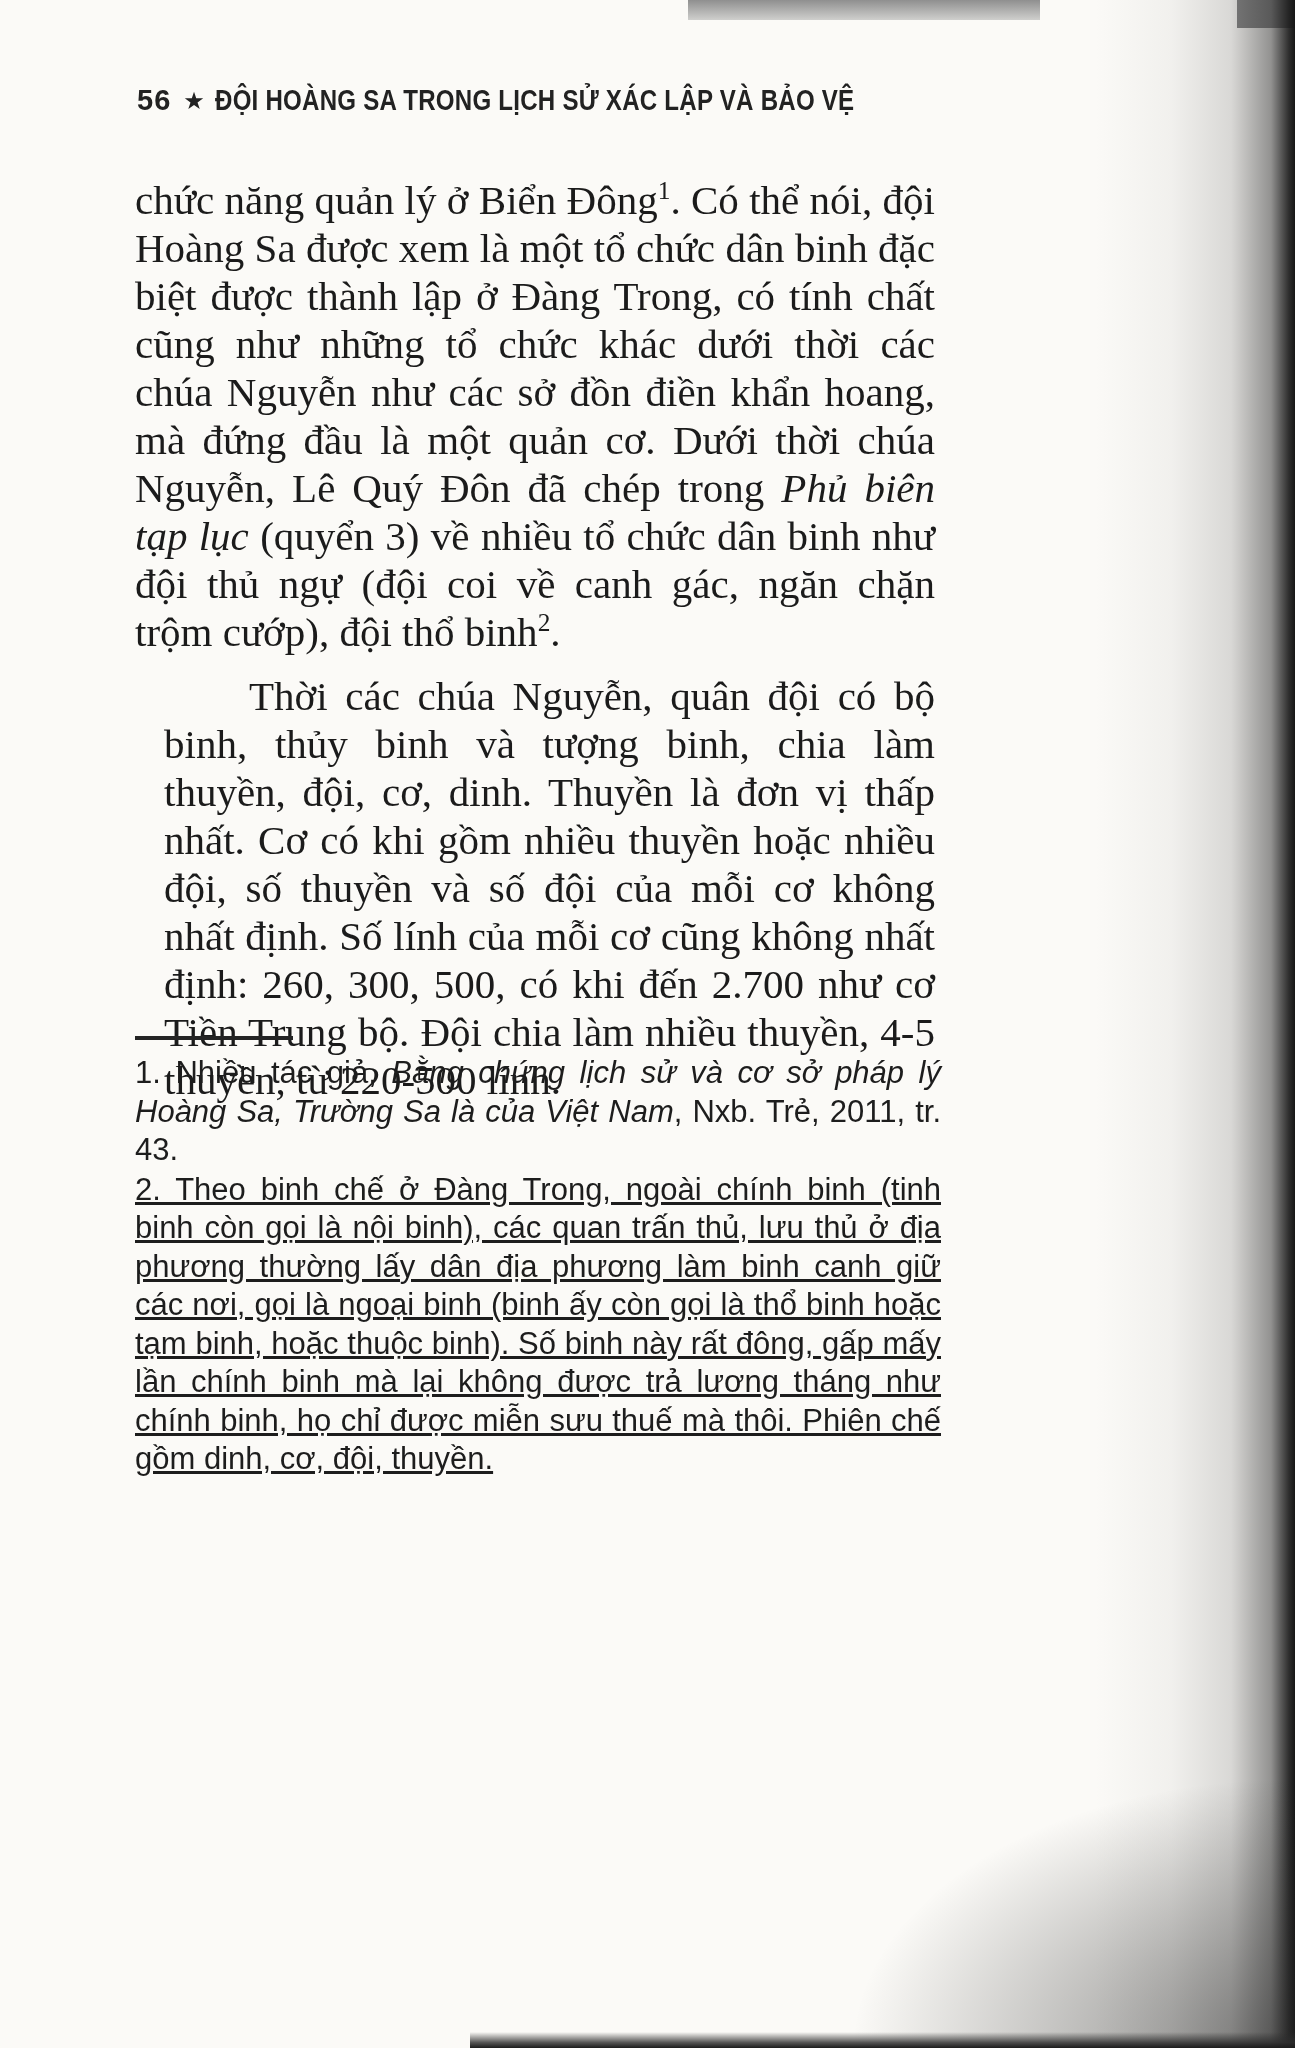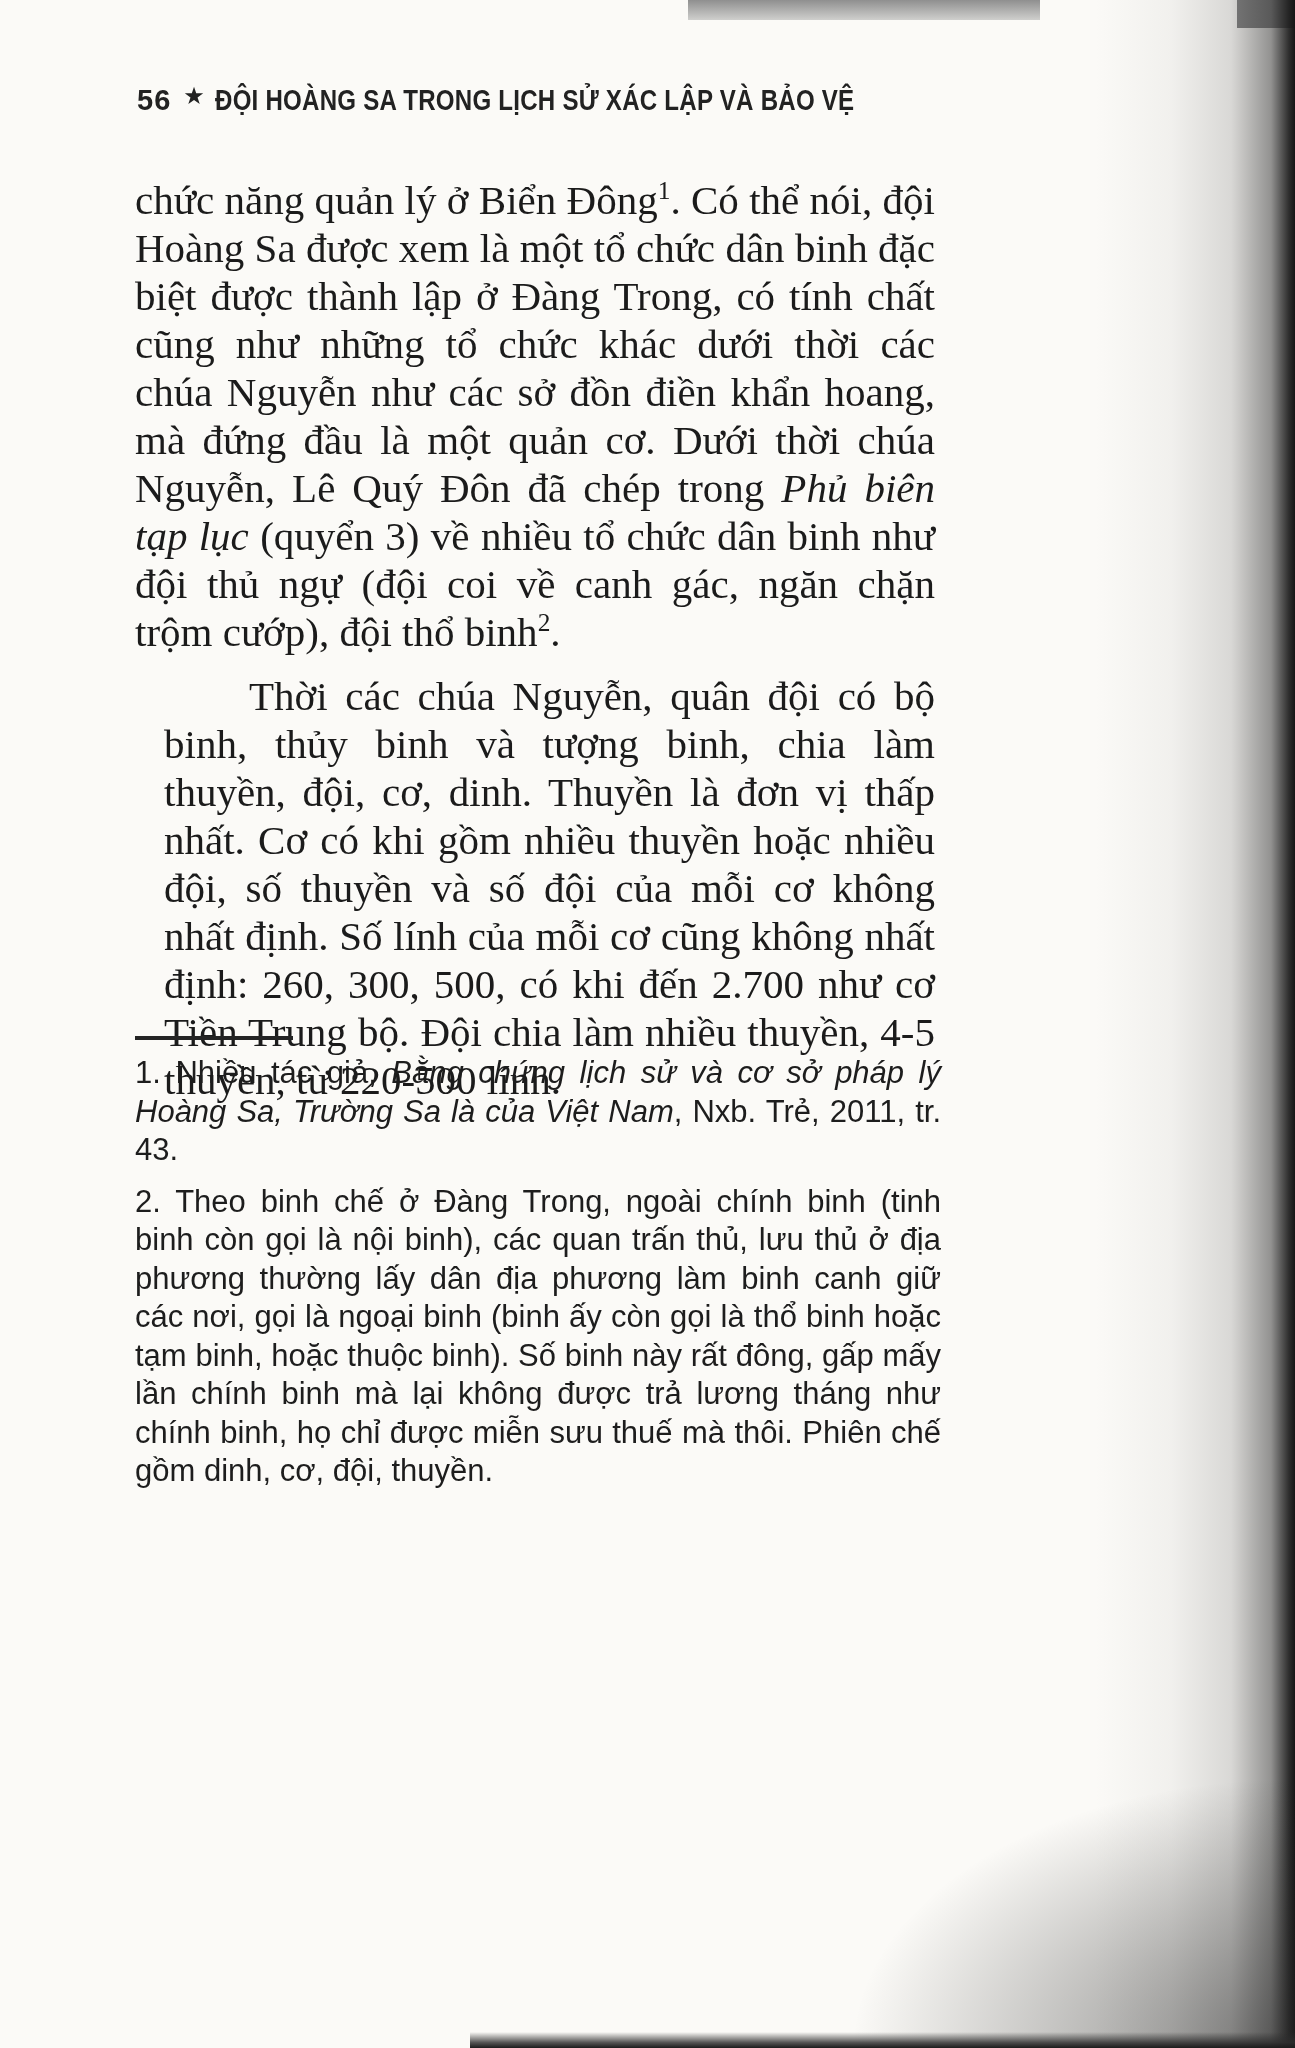--- a/index.html
+++ b/index.html
@@ -55,21 +55,21 @@
     bottom: 0; left: 470px; right: 0;
     height: 16px;
     background: linear-gradient(to bottom, rgba(70,70,70,0) 0%, rgba(45,45,45,0.8) 65%, #1c1c1c 100%);
   }
 
   
   .page-header {
     position: absolute;
     left: 137px; top: 84px;
     display: flex;
-    align-items: flex-start;
+    align-items: flex-end;
     white-space: nowrap;
     font-family: "Liberation Sans", "DejaVu Sans", sans-serif;
     font-weight: bold;
     font-size: 29px;
     color: #222;
   }
   .page-number { letter-spacing: 1px; }
   .star-icon {
     font-size: 24px;
     margin: 0 10px 0 12px;
@@ -112,21 +112,21 @@
     text-align: justify;
     color: #1d1d1d;
   }
   .footnote-rule {
     width: 158px;
     height: 4px;
     background: #242424;
     margin: 0 0 14px 0;
   }
   .footnotes p { margin: 0; }
-  .footnotes p + p { margin-top: 13px; }
+  .footnotes p + p { margin-top: 1px; text-decoration: underline; }
 </style>
 </head>
 <body>
 
 <div class="page">
 
   <div class="top-strip"></div>
   <div class="top-right-block"></div>
 
   <header class="page-header">

